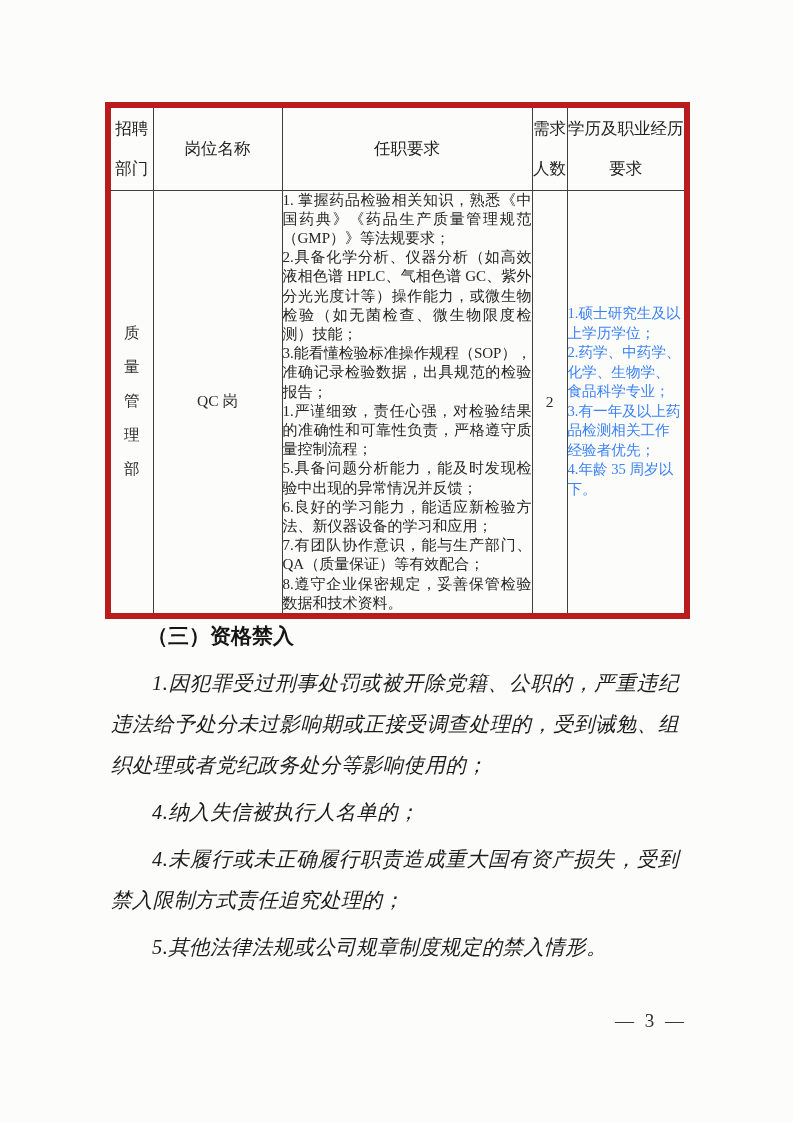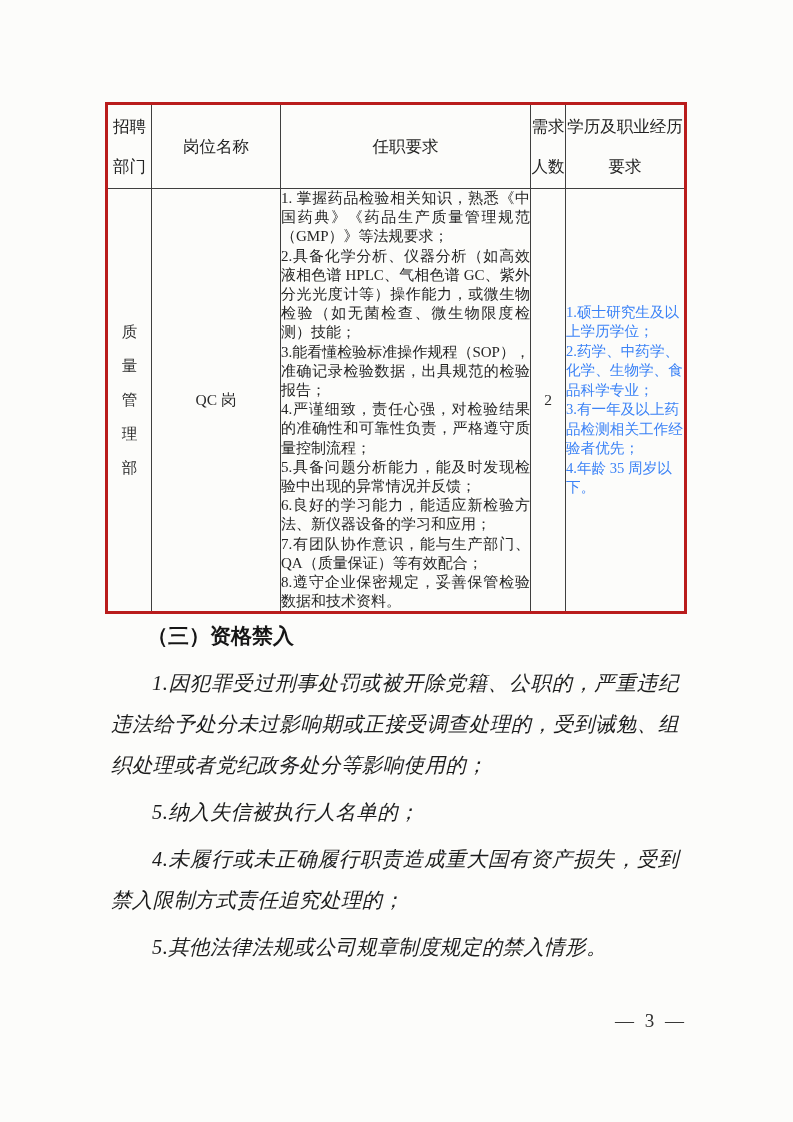--- a/index.html
+++ b/index.html
@@ -15,21 +15,21 @@
   }
 
   
   table.recruit {
     position: absolute;
     left: 105px;
     top: 102px;
     width: 579px;
     border-collapse: collapse;
     table-layout: fixed;
-    border: 3px solid #b91c1c;
+    border: 6px solid #b91c1c;
   }
   table.recruit th,
   table.recruit td {
     border: 1.5px solid #3f3f3f;
     padding: 0;
     font-weight: normal;
   }
   tr.header-row { height: 85px; }
   tr.body-row   { height: 408px; }
 
@@ -174,21 +174,21 @@
           <span>部</span>
         </div>
       </td>
       <td class="pos-cell">
         <span>QC 岗</span>
       </td>
       <td class="req-cell">
         <p class="req-item">1. 掌握药品检验相关知识，熟悉《中国药典》《药品生产质量管理规范（GMP）》等法规要求；</p>
         <p class="req-item">2.具备化学分析、仪器分析（如高效液相色谱 HPLC、气相色谱 GC、紫外分光光度计等）操作能力，或微生物检验（如无菌检查、微生物限度检测）技能；</p>
         <p class="req-item">3.能看懂检验标准操作规程（SOP），准确记录检验数据，出具规范的检验报告；</p>
-        <p class="req-item">4.严谨细致，责任心强，对检验结果的准确性和可靠性负责，严格遵守质量控制流程；</p>
+        <p class="req-item">1.严谨细致，责任心强，对检验结果的准确性和可靠性负责，严格遵守质量控制流程；</p>
         <p class="req-item">5.具备问题分析能力，能及时发现检验中出现的异常情况并反馈；</p>
         <p class="req-item">6.良好的学习能力，能适应新检验方法、新仪器设备的学习和应用；</p>
         <p class="req-item">7.有团队协作意识，能与生产部门、QA（质量保证）等有效配合；</p>
         <p class="req-item">8.遵守企业保密规定，妥善保管检验数据和技术资料。</p>
       </td>
       <td class="count-cell">
         <span>2</span>
       </td>
       <td class="qual-cell">
         <p class="qual-item">1.硕士研究生及以上学历学位；</p>
@@ -196,20 +196,20 @@
         <p class="qual-item">3.有一年及以上药品检测相关工作经验者优先；</p>
         <p class="qual-item">4.年龄 35 周岁以下。</p>
       </td>
     </tr>
   </tbody>
     </table>
 
   <div class="body-text">
     <h3 class="section-heading">（三）资格禁入</h3>
     <p class="body-para">1.因犯罪受过刑事处罚或被开除党籍、公职的，严重违纪违法给予处分未过影响期或正接受调查处理的，受到诫勉、组织处理或者党纪政务处分等影响使用的；</p>
-    <p class="body-para">5.纳入失信被执行人名单的；</p>
+    <p class="body-para">4.纳入失信被执行人名单的；</p>
     <p class="body-para">4.未履行或未正确履行职责造成重大国有资产损失，受到禁入限制方式责任追究处理的；</p>
     <p class="body-para">5.其他法律法规或公司规章制度规定的禁入情形。</p>
   </div>
 
   <div class="page-number">— 3 —</div>
 
 </div>
 
 </body></html>

